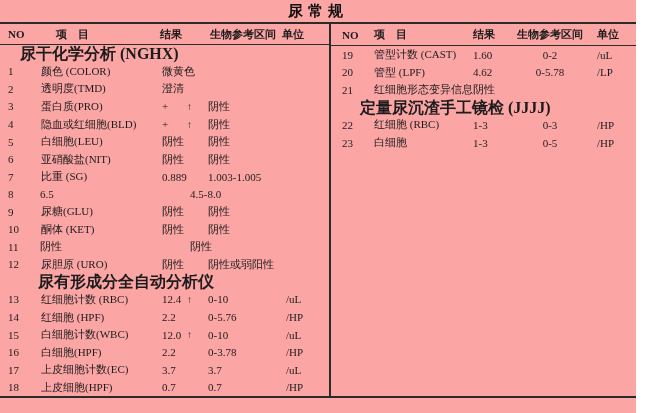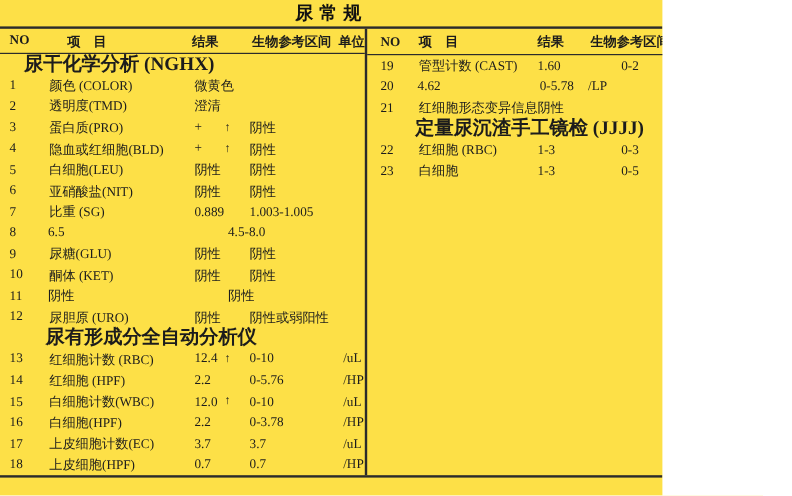--- a/index.html
+++ b/index.html
@@ -3,23 +3,23 @@
 <meta charset="utf-8">
 <style>
   * { margin: 0; padding: 0; box-sizing: border-box; }
   html, body { background: #ffffff; }
   body {
     font-family: "Liberation Serif", "DejaVu Serif", serif;
     color: #1c1c1c;
   }
   .page {
     position: relative;
-    width: 552px;
+    width: 636px;
     height: 413px;
-    background: #fde047;
+    background: #fca5a5;
     overflow: hidden;
   }
   .report-title {
     position: absolute;
     top: 2px;
     left: 0;
     width: 100%;
     text-align: center;
     font-size: 15px;
     font-weight: bold;
@@ -273,32 +273,33 @@
       <div class="rows">
           <div class="row data-row">
             <span class="cell cell-no">19</span>
             <span class="cell cell-item">管型计数 (CAST)</span>
             <span class="cell cell-result">1.60</span>
             <span class="cell cell-reference">0-2</span>
             <span class="cell cell-unit">/uL</span>
           </div>
           <div class="row data-row">
             <span class="cell cell-no">20</span>
+            <span class="cell cell-item">管型 (LPF)</span>
             <span class="cell cell-result">4.62</span>
             <span class="cell cell-reference">0-5.78</span>
             <span class="cell cell-unit">/LP</span>
           </div>
           <div class="row data-row">
             <span class="cell cell-no">21</span>
             <span class="cell cell-item">红细胞形态变异信息</span>
             <span class="cell cell-result">阴性</span>
             <span class="cell cell-reference"></span>
             <span class="cell cell-unit"></span>
           </div>
-          <div class="row section-row" style="padding-left: 40px;">定量尿沉渣手工镜检 (JJJJ)</div>
+          <div class="row section-row" style="padding-left: 29px;">定量尿沉渣手工镜检 (JJJJ)</div>
           <div class="row data-row">
             <span class="cell cell-no">22</span>
             <span class="cell cell-item">红细胞 (RBC)</span>
             <span class="cell cell-result">1-3</span>
             <span class="cell cell-reference">0-3</span>
             <span class="cell cell-unit">/HP</span>
           </div>
           <div class="row data-row">
             <span class="cell cell-no">23</span>
             <span class="cell cell-item">白细胞</span>

